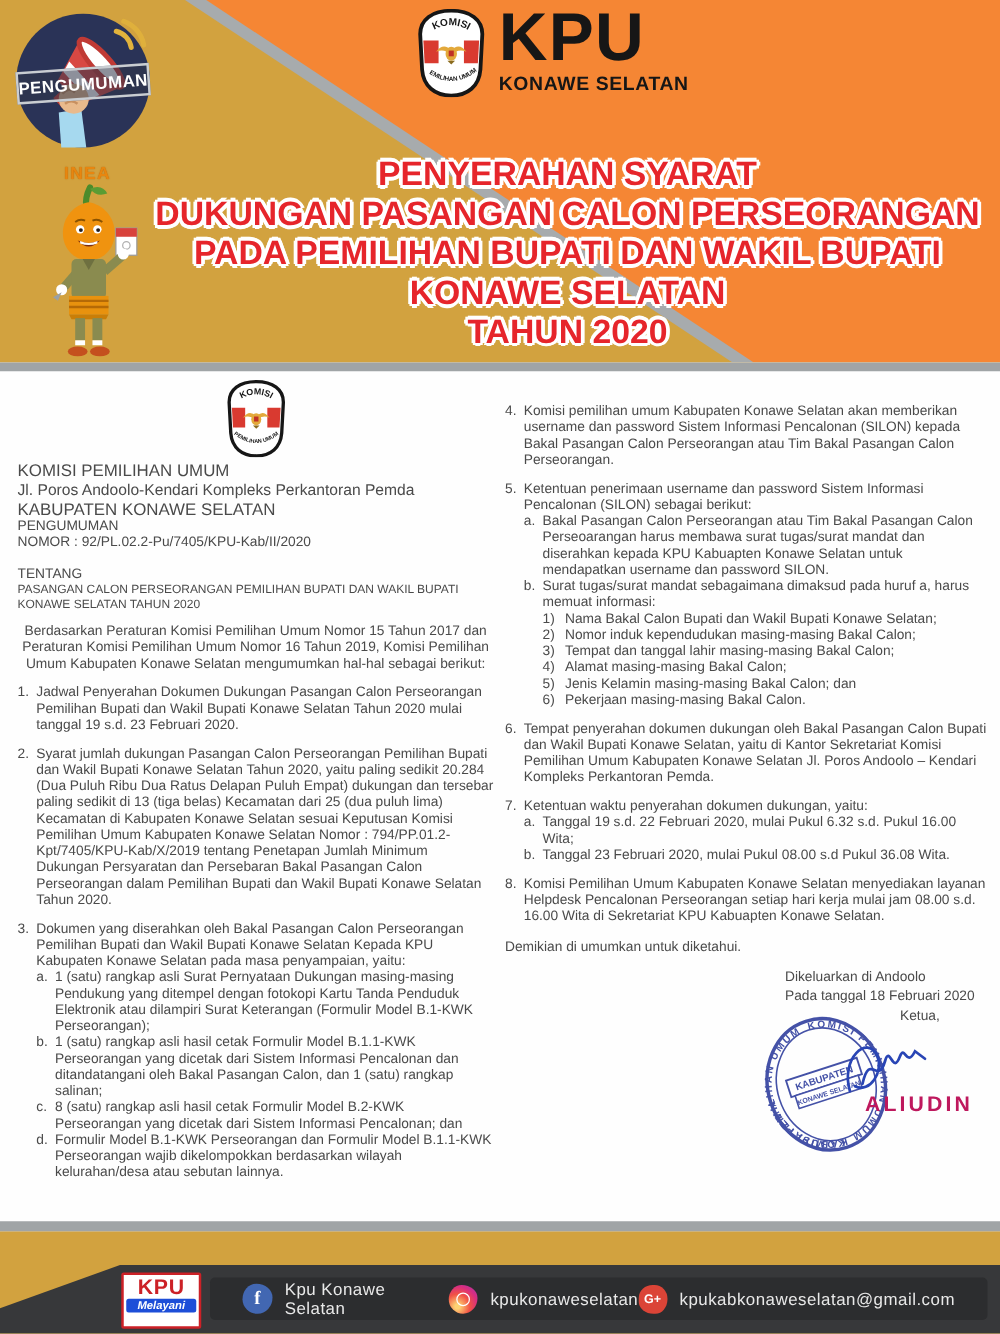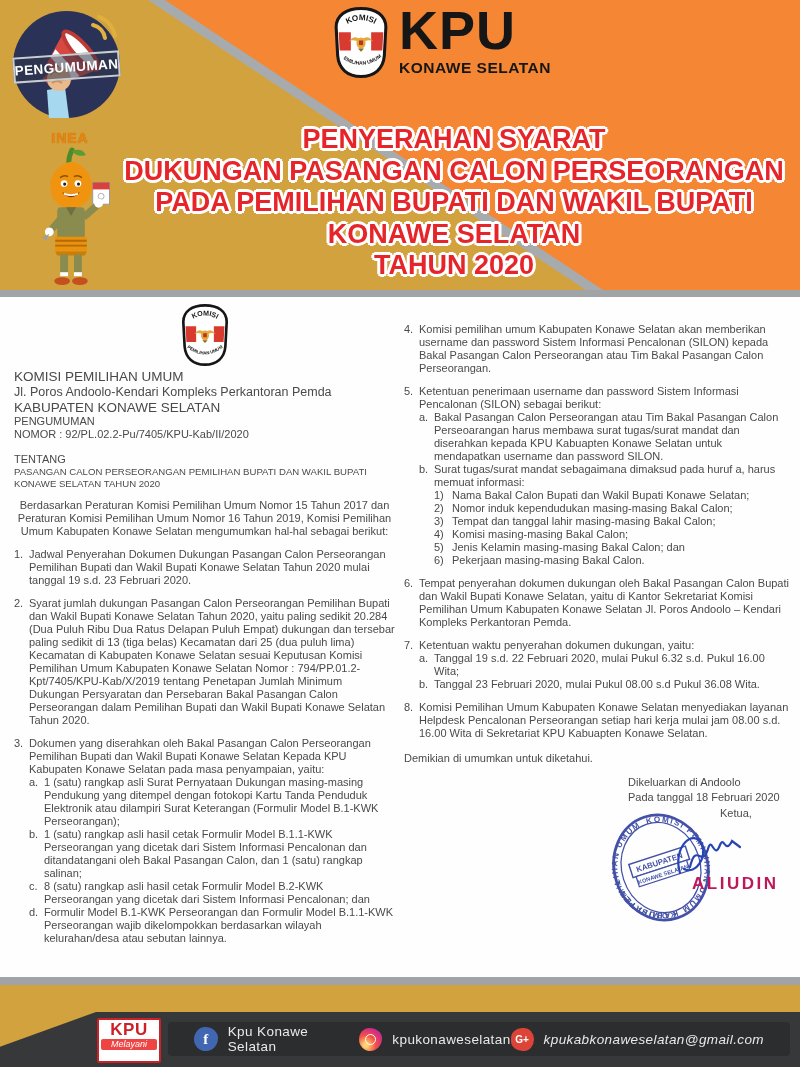--- a/index.html
+++ b/index.html
@@ -56,28 +56,28 @@
   .ketua{position:absolute;left:316px;top:0px;font-size:11px;}
   .signer{position:absolute;left:288px;top:70px;font-size:17px;font-weight:800;
           letter-spacing:2.5px;color:#be185d;}
   
   .footer{position:absolute;left:0;bottom:0;width:800px;height:55px;background:#37383A;
           -webkit-clip-path:polygon(0 100%,0 63%,12% 0,100% 0,100% 100%);
           clip-path:polygon(0 100%,0 63%,12% 0,100% 0,100% 100%);}
   .melayani{position:absolute;left:97px;top:6px;width:60px;height:41px;background:#fff;
             border:2.5px solid #CC2127;border-radius:2px;text-align:center;}
   .melayani .l1{color:#CC2127;font-weight:800;font-size:17px;line-height:19px;letter-spacing:.5px;}
-  .melayani .l2{background:#ef4444;color:#fff;font-weight:normal;font-style:italic;
+  .melayani .l2{background:#1d4ed8;color:#fff;font-weight:bold;font-style:italic;
                 font-size:9px;line-height:11px;margin:0 2px;border-radius:2px;}
   .social{position:absolute;left:168px;right:10px;top:10px;height:34px;background:#2C2D2F;
           border-radius:4px;display:flex;align-items:center;justify-content:space-between;
           padding:0 26px;}
   .soc{display:flex;align-items:center;gap:10px;}
   .soc .lbl{color:#E9E9E9;font-size:13.5px;letter-spacing:.4px;}
-  .soc .lbl.it{font-style:italic;}
+  .soc .lbl.it{}
   .icon-fb{width:24px;height:24px;background:#4267B2;border-radius:46% 54% 50% 50%/52% 46% 54% 48%;
            display:flex;align-items:center;justify-content:center;color:#fff;font-weight:bold;
            font-size:15px;font-family:"Liberation Serif",serif;}
   .icon-ig{width:23px;height:23px;border-radius:45% 55% 50% 50%/50% 45% 55% 50%;
            background:radial-gradient(circle at 30% 75%,#FED373 8%,#F15245 42%,#D92E7F 68%,#9B36B7 100%);
            display:flex;align-items:center;justify-content:center;}
   .icon-ig i{display:block;width:9px;height:9px;border:1.6px solid #fff;border-radius:50%;}
   .icon-gp{width:23px;height:23px;background:#DB4437;border-radius:52% 48% 45% 55%/48% 52% 55% 45%;
            display:flex;align-items:center;justify-content:center;color:#fff;font-weight:bold;
            font-size:10px;}
@@ -269,21 +269,21 @@
               <div class="li sub">
                 <span class="n n2">2)</span>
                 <div class="t">Nomor induk kependudukan masing-masing Bakal Calon;</div>
               </div>
               <div class="li sub">
                 <span class="n n2">3)</span>
                 <div class="t">Tempat dan tanggal lahir masing-masing Bakal Calon;</div>
               </div>
               <div class="li sub">
                 <span class="n n2">4)</span>
-                <div class="t">Komisi masing-masing Bakal Calon;</div>
+                <div class="t">Alamat masing-masing Bakal Calon;</div>
               </div>
               <div class="li sub">
                 <span class="n n2">5)</span>
                 <div class="t">Jenis Kelamin masing-masing Bakal Calon; dan</div>
               </div>
               <div class="li sub">
                 <span class="n n2">6)</span>
                 <div class="t">Pekerjaan masing-masing Bakal Calon.</div>
               </div>
             </div>

